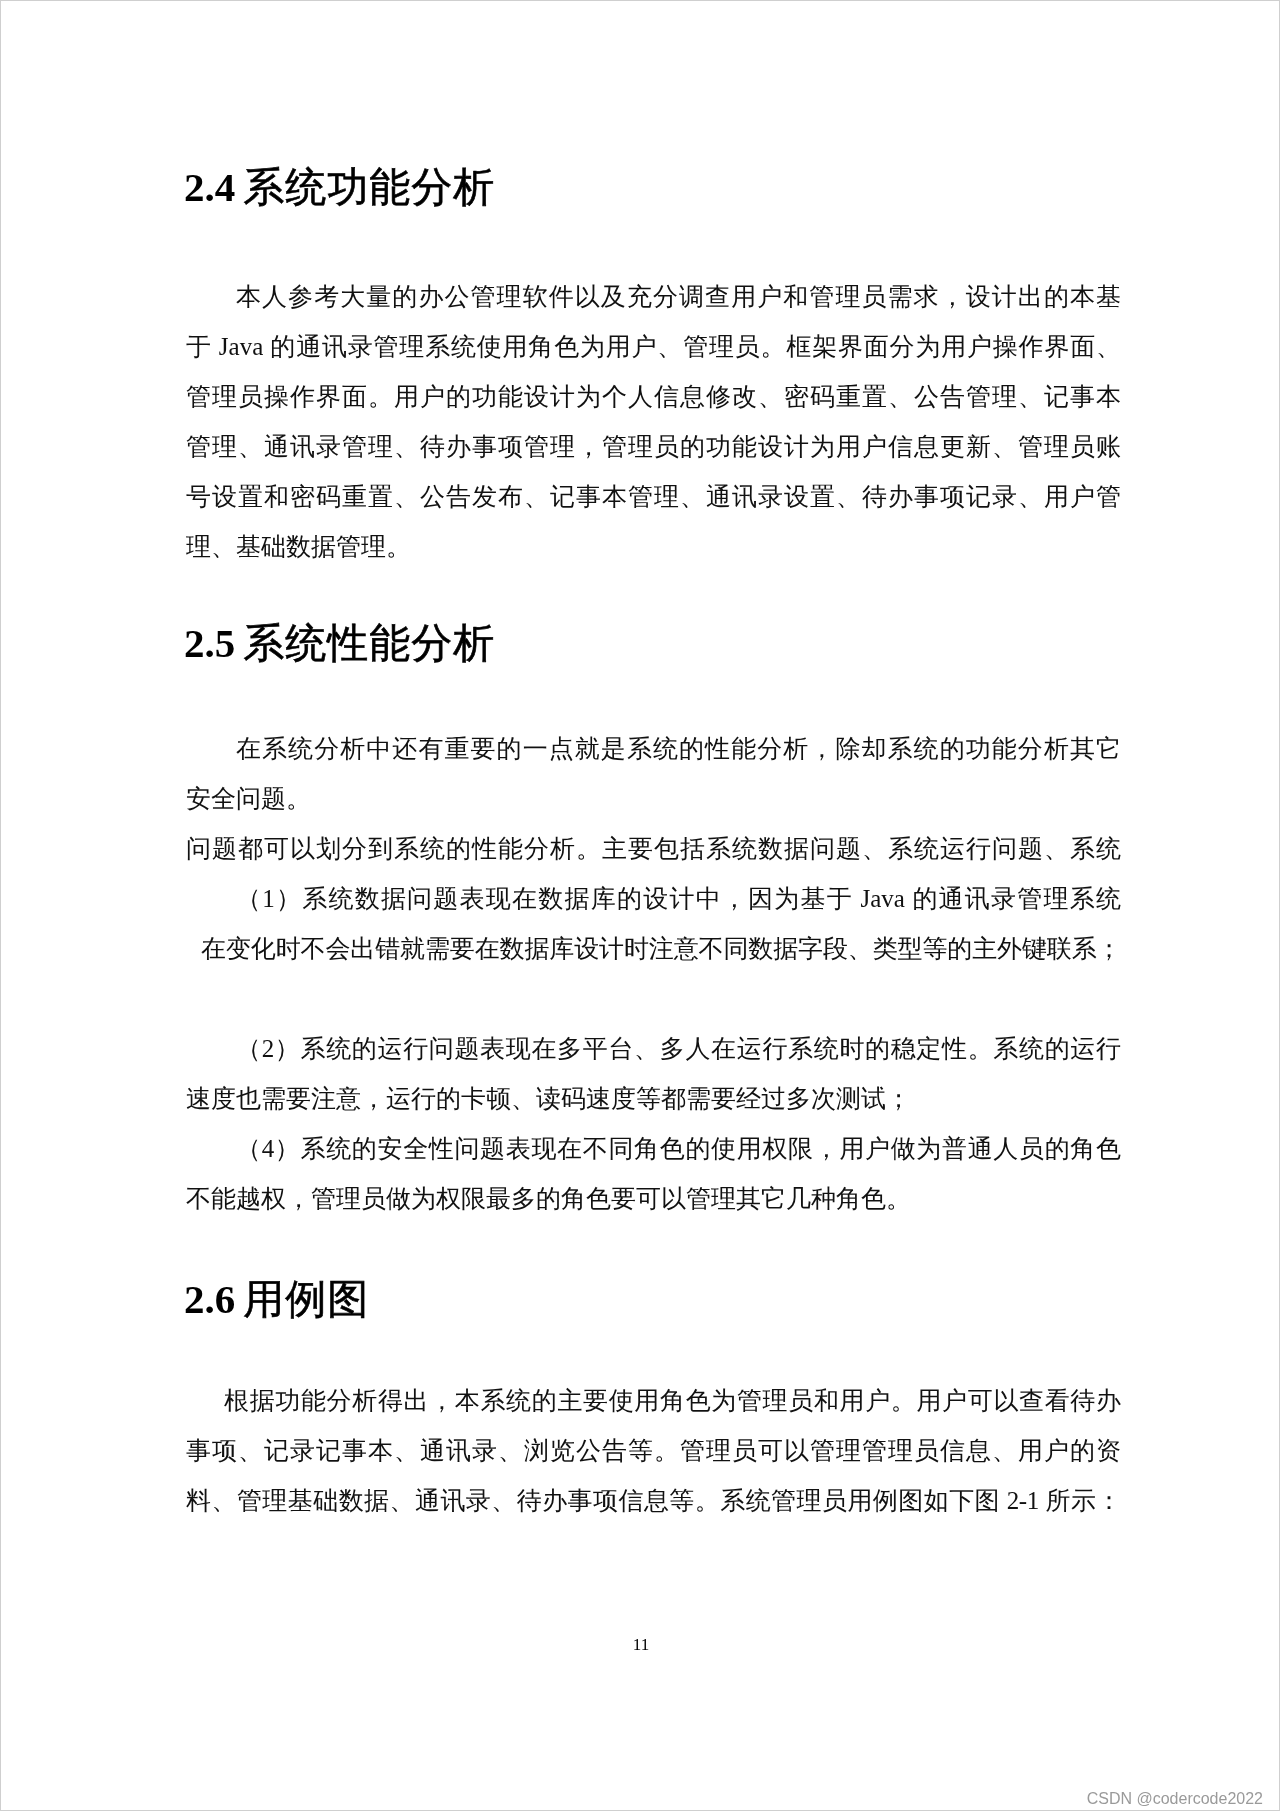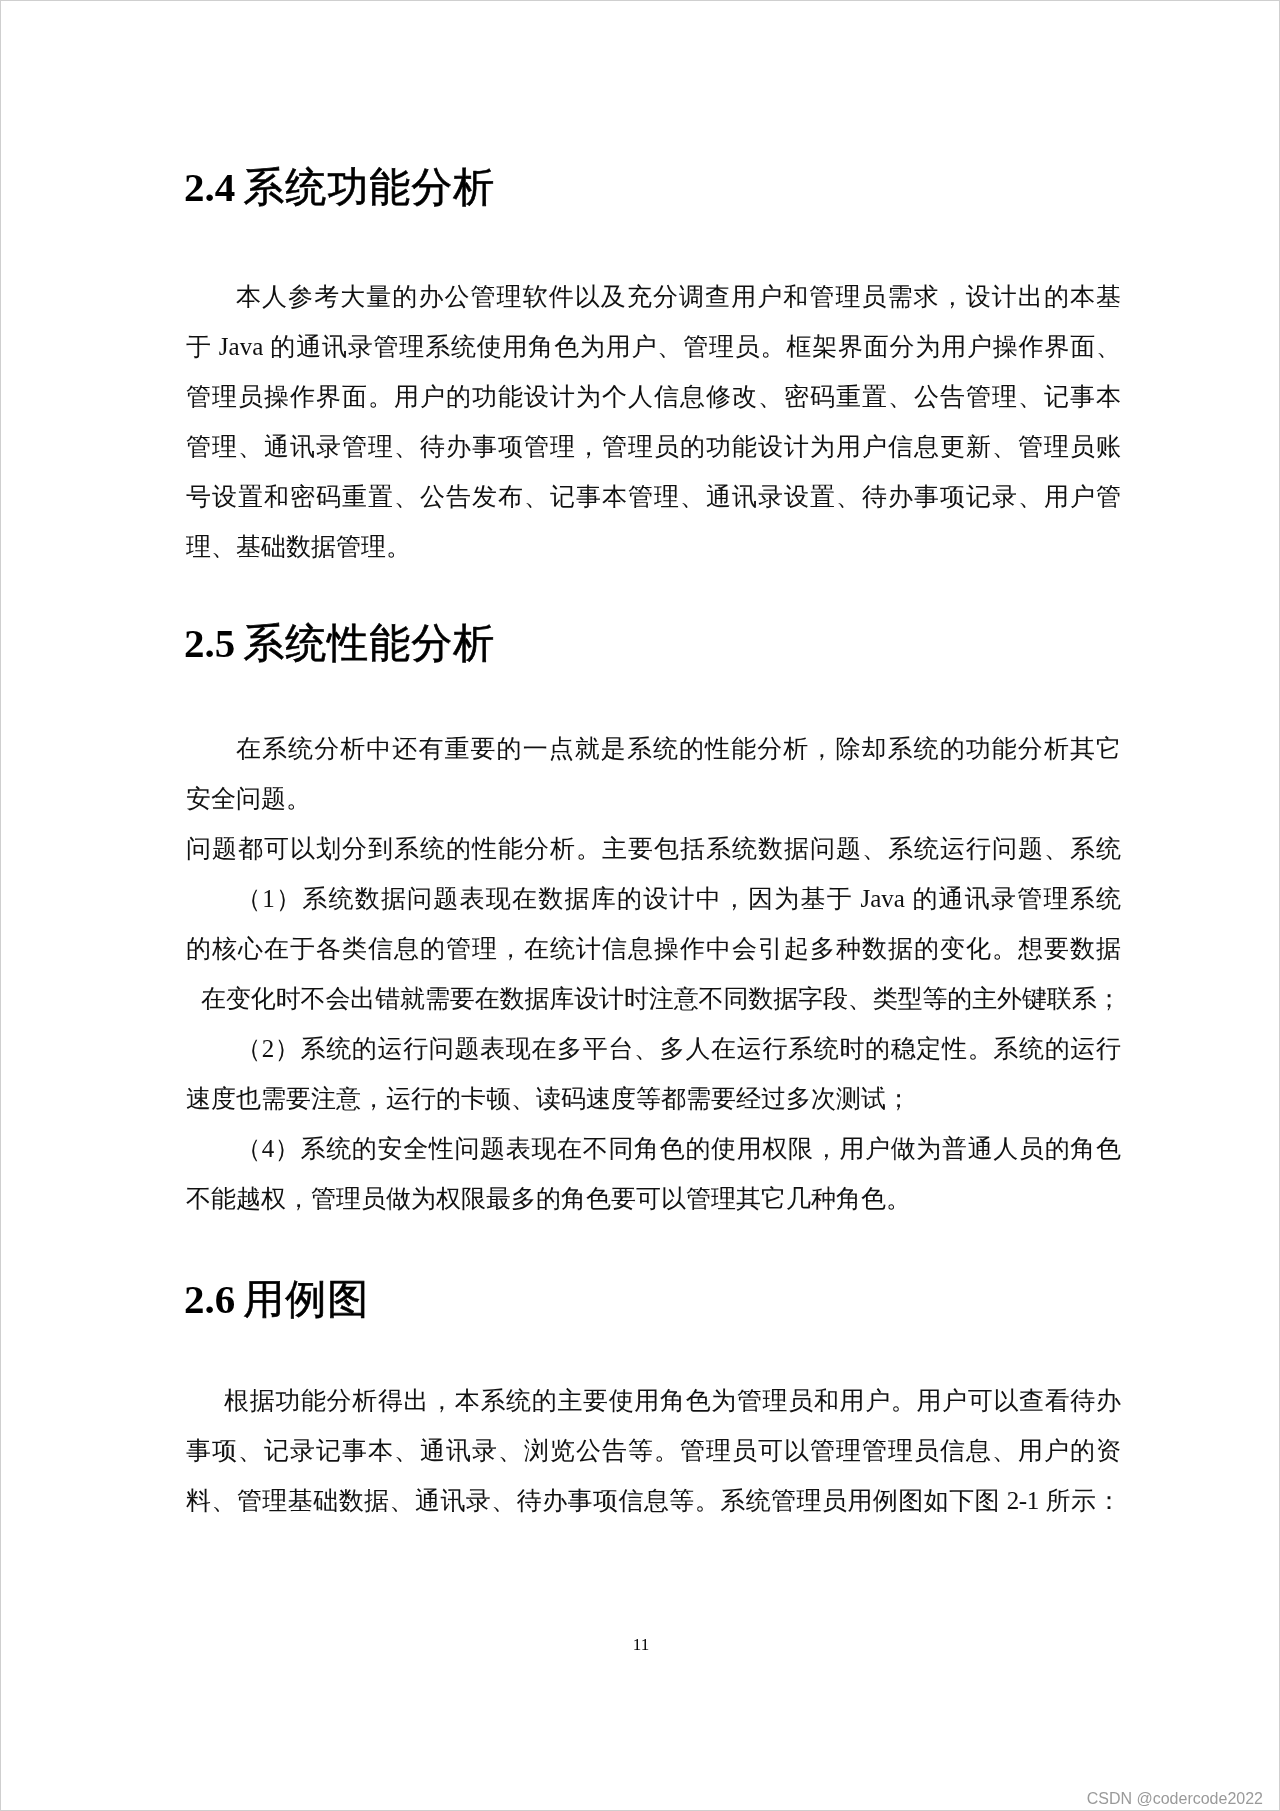--- a/index.html
+++ b/index.html
@@ -52,21 +52,20 @@
   <div class="heading" style="top:622px;">
     <span class="num">2.5</span><span class="title">系统性能分析</span>
   </div>
   <div class="para" style="top:723px;">
     <span class="line justify" style="padding-left:50px;font-family:Liberation Serif, serif;">在系统分析中还有重要的一点就是系统的性能分析，除却系统的功能分析其它</span>
     <span class="line">安全问题。</span>
     <span class="line justify">问题都可以划分到系统的性能分析。主要包括系统数据问题、系统运行问题、系统</span>
   </div>
   <div class="para" style="top:873px;">
     <span class="line justify" style="padding-left:50px;">（1）系统数据问题表现在数据库的设计中，因为基于 Java 的通讯录管理系统</span>
-    <span class="line justify">的核心在于各类信息的管理，在统计信息操作中会引起多种数据的变化。想要数据</span>
     <span class="line justify" style="letter-spacing:-0.6px;margin-left:15px;">在变化时不会出错就需要在数据库设计时注意不同数据字段、类型等的主外键联系；</span>
   </div>
   <div class="para" style="top:1023px;">
     <span class="line justify" style="padding-left:50px;">（2）系统的运行问题表现在多平台、多人在运行系统时的稳定性。系统的运行</span>
     <span class="line">速度也需要注意，运行的卡顿、读码速度等都需要经过多次测试；</span>
   </div>
   <div class="para" style="top:1123px;">
     <span class="line justify" style="padding-left:50px;">（4）系统的安全性问题表现在不同角色的使用权限，用户做为普通人员的角色</span>
     <span class="line">不能越权，管理员做为权限最多的角色要可以管理其它几种角色。</span>
   </div>

